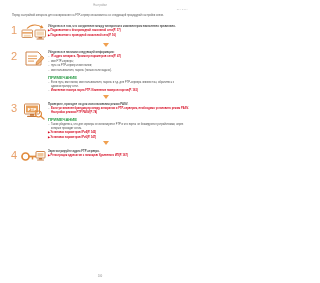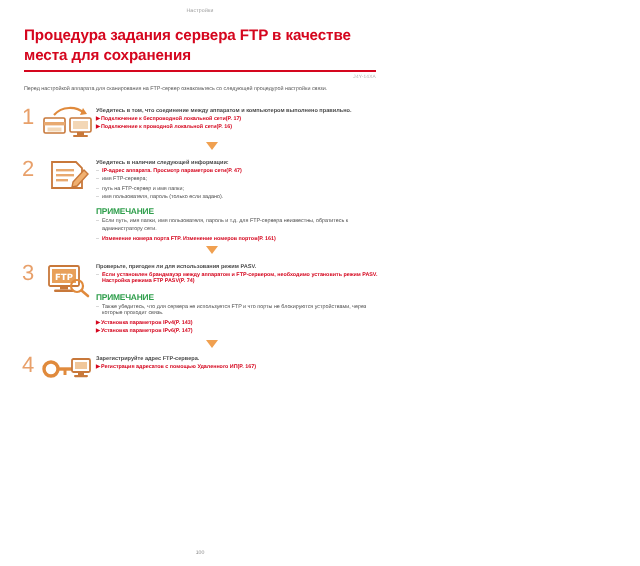--- a/index.html
+++ b/index.html
@@ -84,24 +84,20 @@
 
   svg{display:block;}
 </style>
 </head>
 <body>
 
 <div class="page">
 
   <div class="breadcrumb">Настройки</div>
 
-  <div class="title-wrap">
-    <div class="title">Процедура задания сервера FTP в качестве места для сохранения</div>
-    <div class="title-rule"></div>
-  </div>
   <div class="ref-code">J4Y-14XA</div>
 
   <div class="intro">Перед настройкой аппарата для сканирования на FTP-сервер ознакомьтесь со следующей процедурой настройки связи.</div>
 
   <div class="steps">
 
     <div class="step">
       <div class="step-num">1</div>
       <div class="step-icon">
         <svg width="26" height="17" viewBox="0 0 52 34">

